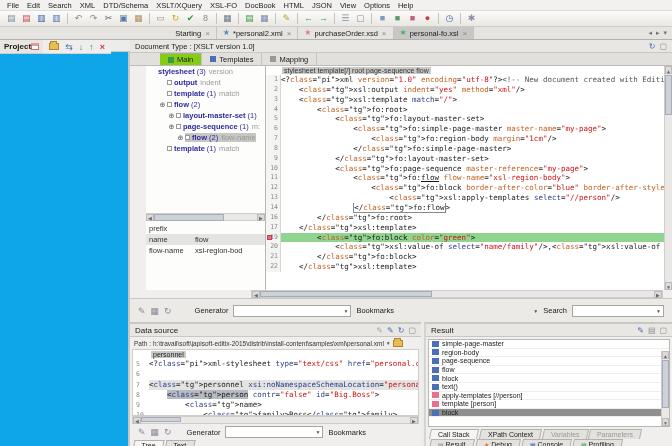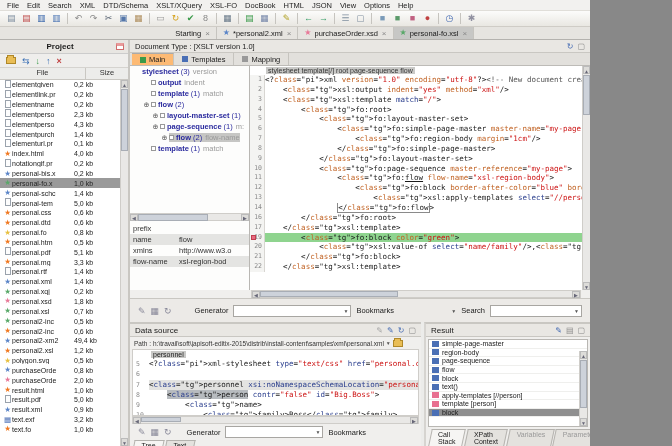--- a/index.html
+++ b/index.html
@@ -1,17 +1,17 @@
 <!DOCTYPE html>
 <html><head>
 <meta charset="utf-8">
 <style>
   * { margin:0; padding:0; box-sizing:border-box; }
   html,body { background:#888; }
-  #app{ position:relative; width:590px; height:446px; overflow:hidden;
+  #app{ position:relative; width:672px; height:446px; overflow:hidden;
         background:#ececea; font-family:"Liberation Sans",sans-serif; font-size:8px; color:#1a1a1a; }
 
   
   .menubar{ position:absolute; left:0; top:0; width:672px; height:11px; background:#f2f1ef;
             display:flex; align-items:center; padding-left:3px; border-bottom:1px solid #e0ded9;}
   .menu-item{ padding:0 4px; font-size:7.5px; color:#222; }
 
   
   .toolbar{ position:absolute; left:0; top:11px; width:672px; height:16px;
             background:linear-gradient(#fcfcfb,#e9e7e2); border-bottom:1px solid #cfccc6;
@@ -29,21 +29,21 @@
   .etabs{ display:flex; flex:1;justify-content:center; }
   .etab{ display:flex; align-items:center; gap:3px; padding:0 6px; font-size:7.5px;
          border-right:1px solid #c6c4bf; white-space:nowrap; }
   .etab .star{ font-size:8px; line-height:8px; }
   .etab .x{ color:#888; font-size:8px; margin-left:1px; }
   .etab.active{ background:#c7c7c5; }
   .tabnav{ margin-left:auto; display:flex; align-items:center; gap:4px; padding:0 5px; color:#777; font-size:7px;}
 
   
   .project{ position:absolute; left:0; top:40px; width:130px; bottom:0; background:#0ea5e9;
-            border-right:2px solid #c9c7c2; display:flex; flex-direction:column; }
+            border-right:2px solid #c9c7c2; display:flex; flex-direction:row; }
   .proj-title{ height:14px; flex:none; display:flex; align-items:center; background:#e8e6e2;
                border-bottom:1px solid #ccc; padding:0 4px; }
   .proj-title b{ flex:1; text-align:center; font-size:8px; }
   .proj-tools{ height:14px; flex:none; display:flex; align-items:center; gap:6px; padding:0 6px;
                background:#efeeec; border-bottom:1px solid #d5d3cf;}
   .proj-tools .ti{ font-size:9px; line-height:10px; }
   .folder{ width:10px; height:7px; background:#e9bd55; border:1px solid #b08828; position:relative; }
   .folder::before{ content:""; position:absolute; left:0; top:-3px; width:5px; height:2px;
                    background:#e9bd55; border:1px solid #b08828; border-bottom:none; }
   .proj-head{ height:12px; flex:none; display:flex; background:#ececea; border-bottom:1px solid #c9c7c2;
@@ -66,23 +66,23 @@
 
   
   .editor{ position:absolute; left:130px; top:40px; right:0; height:282px; background:#f0efed; }
   .doctype{ height:13px; display:flex; align-items:center; padding:0 5px; background:#e9e7e3;
             border-bottom:1px solid #c9c7c2; font-size:7.5px; color:#222; }
   .doctype .ic{ margin-left:auto; display:flex; gap:4px; font-size:8px; }
   .edit-tabs{ height:13px; display:flex; background:#e2e0dc; border-bottom:1px solid #bdbbb7;
               padding-left:2px; }
   .mtab{ display:flex; align-items:center; gap:3px; padding:0 8px; font-size:7.5px;
          border-right:1px solid #c6c4bf; }
-  .mtab.active{ background:#fdba74; border-top:1px solid #aaa; }
+  .mtab.active{ background:#84cc16; border-top:1px solid #aaa;margin-left:28px; }
   .mtab .sq{ width:6px; height:6px; display:inline-block; }
-  .edit-body{ position:absolute; left:0; top:26px; right:0; height:224px; display:flex; }
+  .edit-body{ position:absolute; left:0; top:26px; right:0; height:224px; display:flex;padding-left:16px; }
 
   .treepane{ width:120px; flex:none; background:#fdfdfc; border-right:1px solid #b9b7b3;
              position:relative; font-size:7.5px; }
   .trow{ height:11px; display:flex; align-items:center; white-space:nowrap; overflow:hidden; }
   .trow.sel .lbl-wrap{ background:#c6c6c4; }
   .texp{ color:#555; width:9px; flex:none; text-align:center; font-size:7px; }
   .tbox{ width:5px; height:5px; border:1px solid #999; background:#fff; flex:none; margin-right:2px; }
   .tname{ color:#2b2b9e; font-weight:bold; }
   .tcount{ color:#2b2b9e; margin-left:2px; }
   .thint{ color:#9a9a9a; margin-left:3px; }
@@ -561,24 +561,20 @@
         <div class="attr-table" id="attr-table">
             <div class="arow">
               <span class="ak">prefix</span>
               <span class="av"></span>
             </div>
             <div class="arow">
               <span class="ak">name</span>
               <span class="av">flow</span>
             </div>
             <div class="arow">
-              <span class="ak">xmlns</span>
-              <span class="av">http://www.w3.o</span>
-            </div>
-            <div class="arow">
               <span class="ak">flow-name</span>
               <span class="av">xsl-region-bod</span>
             </div>
           </div>
       </div>
       <div class="codepane">
         <div class="crumb"><span>stylesheet template[/] root page-sequence flow</span></div>
         <div id="code-lines">
             <div class="cline"><span class="gut">1</span><span class="ctext">&lt;?<span <span="" class="at">class</span>="pi"&gt;xml <span class="at">version</span>=<span class="st">"1.0"</span> <span class="at">encoding</span>=<span class="st">"utf-8"</span>?&gt;<span class="cm">&lt;!-- New document created with EditiX at Fri Jan</span></span></div>
             <div class="cline"><span class="gut">2</span><span class="ctext">    &lt;<span <span="" class="at">class</span>="tg"&gt;xsl:output <span class="at">indent</span>=<span class="st">"yes"</span> <span class="at">method</span>=<span class="st">"xml"</span>/&gt;</span></div>

